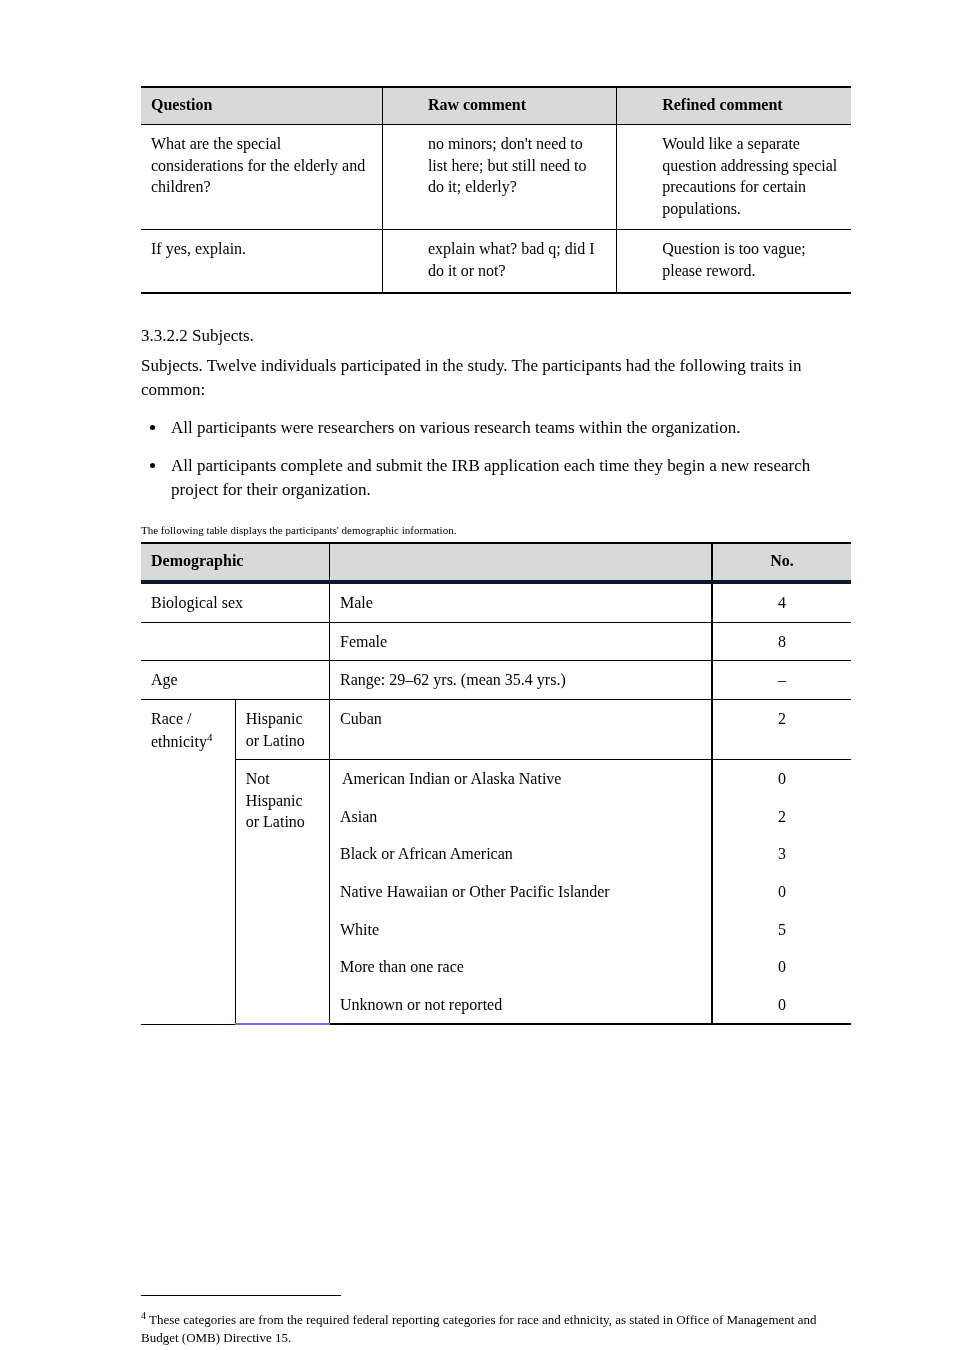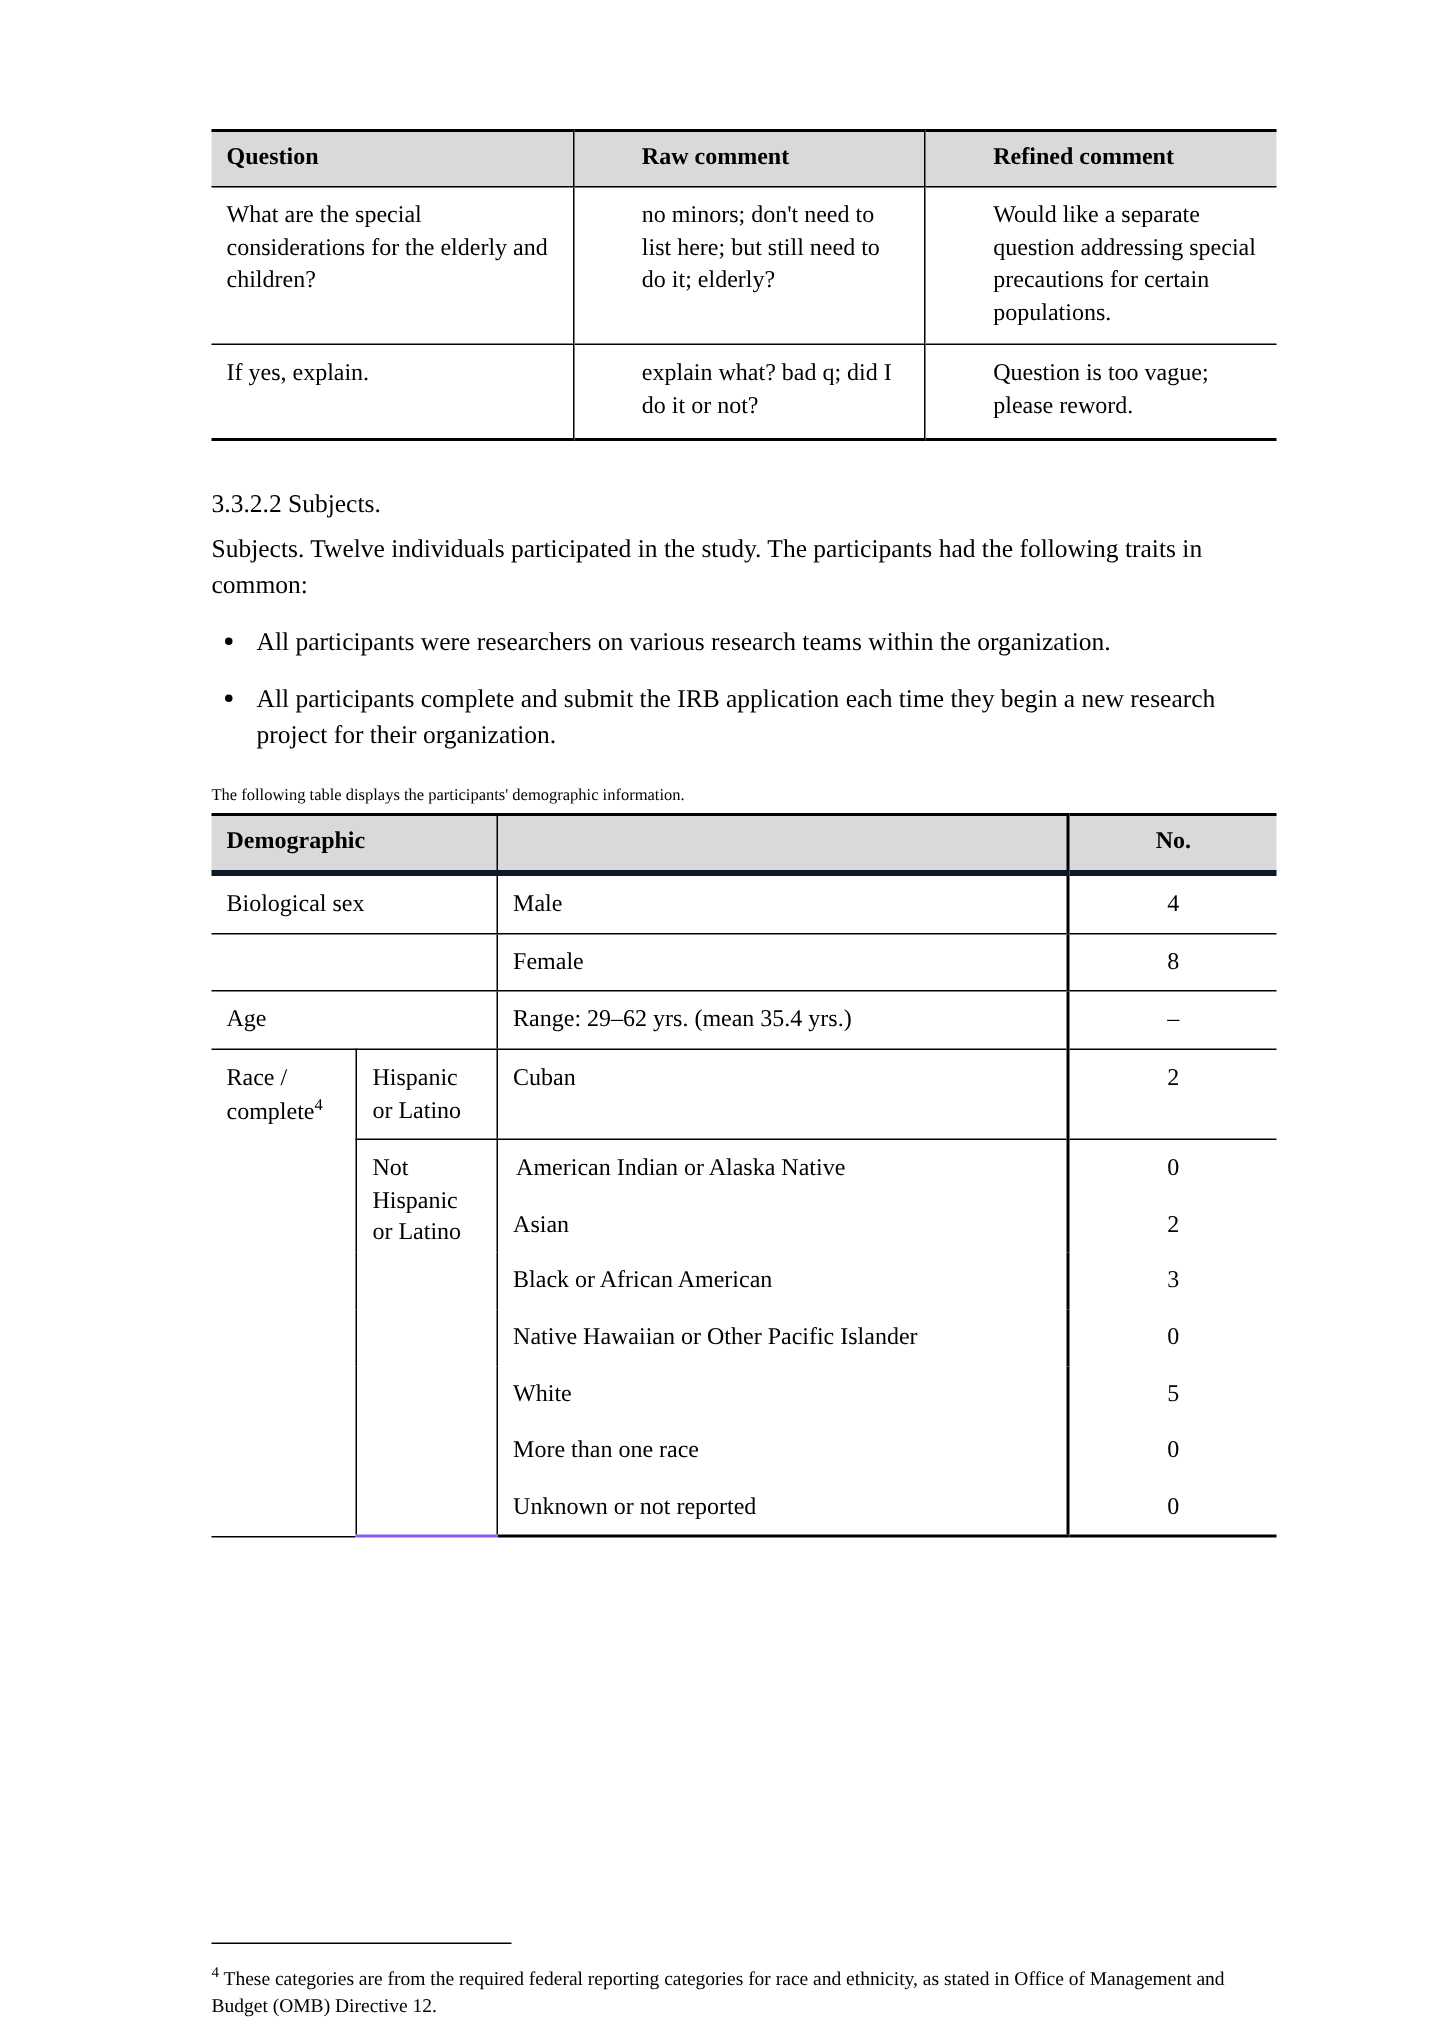--- a/index.html
+++ b/index.html
@@ -149,21 +149,21 @@
         <td class="c4 num">8</td>
       </tr>
       <tr>
         <td colspan="2">Age</td>
         <td class="bl">Range: 29–62 yrs. (mean 35.4 yrs.)</td>
         <td class="c4 num">–</td>
       </tr>
 
       <tr>
         <td rowspan="8">
-          <span>Race / complete</span><sup style="font-size:11px;">4</sup>
+          <span>Race / ethnicity</span><sup style="font-size:11px;">4</sup>
         </td>
         <td class="bl">Hispanic or Latino</td>
         <td class="bl">Cuban</td>
         <td class="c4 num">2</td>
       </tr>
       <tr>
         <td class="bl" rowspan="7" style="border-bottom:2px solid #8b5cf6;">Not Hispanic or Latino</td>
         <td class="bl" style="border-bottom:none;padding-left:12px;">American Indian or Alaska Native</td>
         <td class="c4 num" style="border-bottom:none;">0</td>
       </tr>
@@ -190,17 +190,17 @@
       <tr class="lastrow">
         <td class="bl">Unknown or not reported</td>
         <td class="c4 num">0</td>
       </tr>
     </tbody>
   </table>
 
   <div class="fnwrap">
     <hr class="fnrule">
     <p class="fn">
-      <sup>4</sup> <span>These categories are from the required federal reporting categories for race and ethnicity, as stated in Office of Management and Budget (OMB) Directive 12.</span>
+      <sup>4</sup> <span>These categories are from the required federal reporting categories for race and ethnicity, as stated in Office of Management and Budget (OMB) Directive 15.</span>
     </p>
   </div>
 
 </div>
 
 </body></html>

